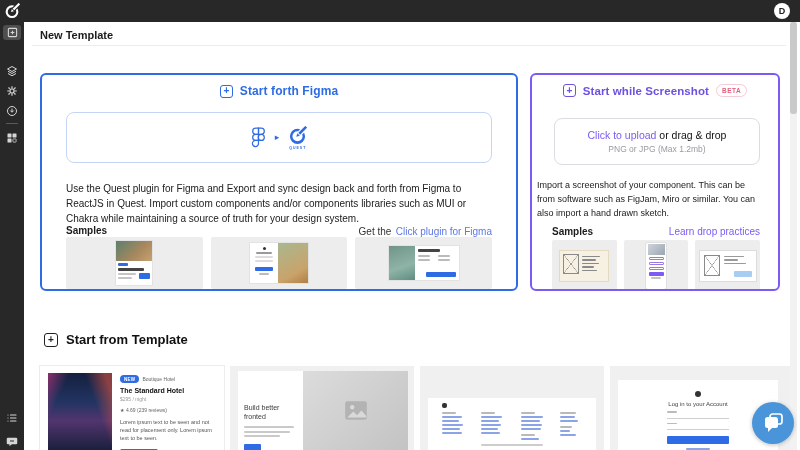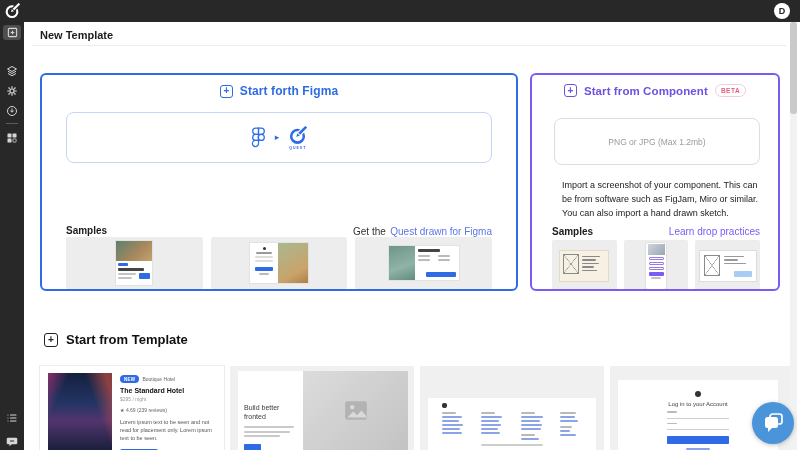--- a/index.html
+++ b/index.html
@@ -44,21 +44,21 @@
 
   .logo-box { position:absolute; left:24px; right:24px; top:37px; height:51px;
               border:1px solid #c5d5f6; border-radius:8px;
               display:flex; align-items:center; justify-content:center; gap:9px; }
   .quest-mini { display:flex; flex-direction:column; align-items:center; gap:1px; }
   .quest-caption { font-size:3.5px; font-weight:700; letter-spacing:1px; color:#2e6be4; }
   .figma-arrow { color:#2e6be4; font-size:9px; line-height:1; }
 
   .card-desc { position:absolute; left:24px; right:24px; top:106px; font-size:10px;
                line-height:15px; color:#212121; }
-  .shot-card .card-desc { left:30px; right:18px; top:103px; font-size:9px; line-height:14px; }
+  .shot-card .card-desc { left:5px; right:18px; top:103px; font-size:9px; line-height:14px; }
 
   .samples-row { position:absolute; left:24px; right:24px; top:146px; display:flex;
                  align-items:center; justify-content:space-between; }
   .shot-card .samples-row { left:20px; right:18px; top:151px; }
   .samples-label { font-size:10px; font-weight:700; color:#1c1c1c; }
   .getthe { font-size:10px; color:#333; }
   .link-blue { font-size:10px; color:#5c77e6; cursor:pointer; }
   .link-purple { font-size:10px; color:#7b5bf2; cursor:pointer; }
 
   .thumbs-row { position:absolute; left:24px; right:24px; top:162px; height:52px; display:flex; gap:8px; }
@@ -257,26 +257,27 @@
           <svg width="19" height="19" viewBox="0 0 24 24">
             <circle cx="12" cy="13" r="8" fill="none" stroke="#2e6be4" stroke-width="3.2"></circle>
             <line x1="23" y1="1" x2="13" y2="11" stroke="#fff" stroke-width="6.5"></line>
             <line x1="23" y1="1" x2="14.2" y2="9.8" stroke="#2e6be4" stroke-width="3.2"></line>
             <path d="M10.5 13.5 14.9 12.3 11.8 9.1 Z" fill="#2e6be4"></path>
           </svg>
           <span class="quest-caption">QUEST</span>
         </span>
       </div>
 
+      <div class="card-desc">Use the Quest plugin for Figma and Export and sync design back and forth from Figma to ReactJS in Quest. Import custom components and/or components libraries such as MUI or Chakra while maintaining a source of truth for your design system.</div>
 
       <div class="samples-row">
         <span class="samples-label">Samples</span>
         <span>
           <span class="getthe">Get the</span>
-          <span class="link-blue">Quest drawn for Figma</span>
+          <span class="link-blue">Click plugin for Figma</span>
         </span>
       </div>
 
       <div class="thumbs-row">
         <div class="thumb">
           <div class="mock-card1">
             <div class="mc1-img"></div>
             <div class="bar" style="width:10px;height:3px;background:#2e6be4;margin:2px 0 0 2px;"></div>
             <div class="bar" style="width:26px;height:2.5px;background:#444;margin:2px 0 0 2px;"></div>
             <div class="bar" style="width:18px;height:2px;background:#c4c4c4;margin:2px 0 0 2px;"></div>
@@ -313,25 +314,29 @@
           </div>
         </div>
       </div>
     </div>
 
     <div class="bigcard shot-card">
       <div class="card-title-row">
         <span class="plusbox">
             <span>+</span>
           </span>
-        <span class="card-title" style="font-size:11.5px;">Start from Component</span>
+        <span class="card-title" style="font-size:11.5px;">Start while Screenshot</span>
         <span class="beta-pill">BETA</span>
       </div>
 
       <div style="position:absolute;left:22px;right:18px;top:43px;height:47px;background:#fff;border:1px solid #dcdce2;border-radius:8px;display:flex;flex-direction:column;align-items:center;justify-content:center;gap:3px;">
+        <div style="font-size:10.5px;font-weight:500;color:#111;">
+          <span style="color:#7b5bf2;">Click to upload</span>
+          <span>or drag &amp; drop</span>
+        </div>
         <div style="font-size:8.5px;color:#9a9aa2;">PNG or JPG (Max 1.2mb)</div>
       </div>
 
       <div class="card-desc">Import a screenshot of your component. This can be from software such as FigJam, Miro or similar. You can also import a hand drawn sketch.</div>
 
       <div class="samples-row">
         <span class="samples-label">Samples</span>
         <span class="link-purple">Learn drop practices</span>
       </div>
 

